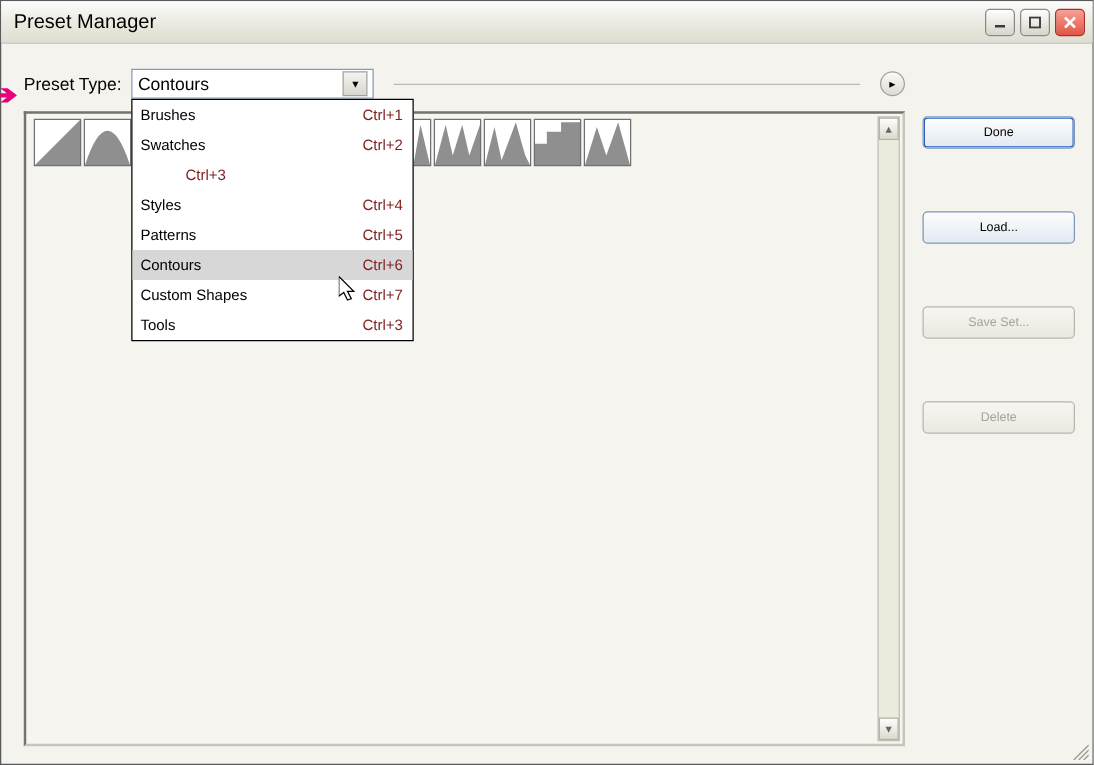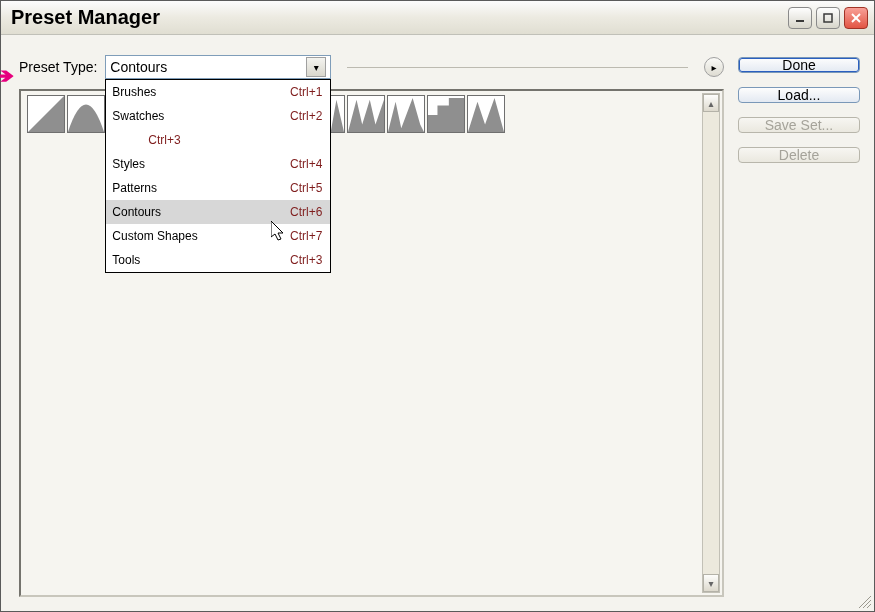--- a/index.html
+++ b/index.html
@@ -23,22 +23,22 @@
   }
   .titlebar {
     height: 34px;
     background: linear-gradient(to bottom, #fcfcfc 0%, #eceae1 50%, #e0ded2 100%);
     display: flex;
     align-items: center;
     padding: 0 6px 0 10px;
     border-bottom: 1px solid #c0c0b8;
   }
   .titlebar .title {
-    font-weight: bold;
-    font-size: 20px;
+    font-weight: normal;
+    font-size: 16px;
     color: #000;
     flex: 1;
   }
   .winbtns { display: flex; gap: 4px; }
   .winbtn {
     width: 24px; height: 22px;
     border: 1px solid #8a8a8a;
     border-radius: 4px;
     background: linear-gradient(#fefefe,#d8d6cb);
     display: flex; align-items: center; justify-content: center;
@@ -74,21 +74,21 @@
     left: -8px;
     top: 62px;
     color: #e6007e;
     font-size: 22px;
     font-weight: bold;
     transform: scaleX(1.3);
   }
   .label { font-size: 14px; }
   .combo {
     position: relative;
-    width: 226px;
+    width: 194px;
   }
   .combo-box {
     height: 24px;
     border: 1px solid #7f9db9;
     background: #fff;
     display: flex;
     align-items: center;
     padding: 0 4px;
     font-size: 14px;
   }
@@ -166,27 +166,28 @@
   }
   .thumb svg { width:100%; height:100%; display:block; }
   .rightcol {
     width: 122px;
     display:flex;
     flex-direction:column;
     gap:14px;
     padding-top: 2px;
   }
   .btn {
-    height:16px;
+    height:26px;
     border:1px solid #7a98b8;
     border-radius:4px;
     background:linear-gradient(#fdfdfd,#e3e9f2);
-    font-size:14px;
+    font-size:10px;
     display:flex;align-items:center;justify-content:center;
     color:#000;
+    margin-top:36px;
   }
   .btn.default { box-shadow: 0 0 0 1px #2a5fc0 inset; }
   .btn.disabled {
     border-color:#b8b6ab;
     background:linear-gradient(#f7f6f2,#eae8df);
     color:#a5a39a;
   }
   .cursor {
     position:absolute;
     left:270px;

